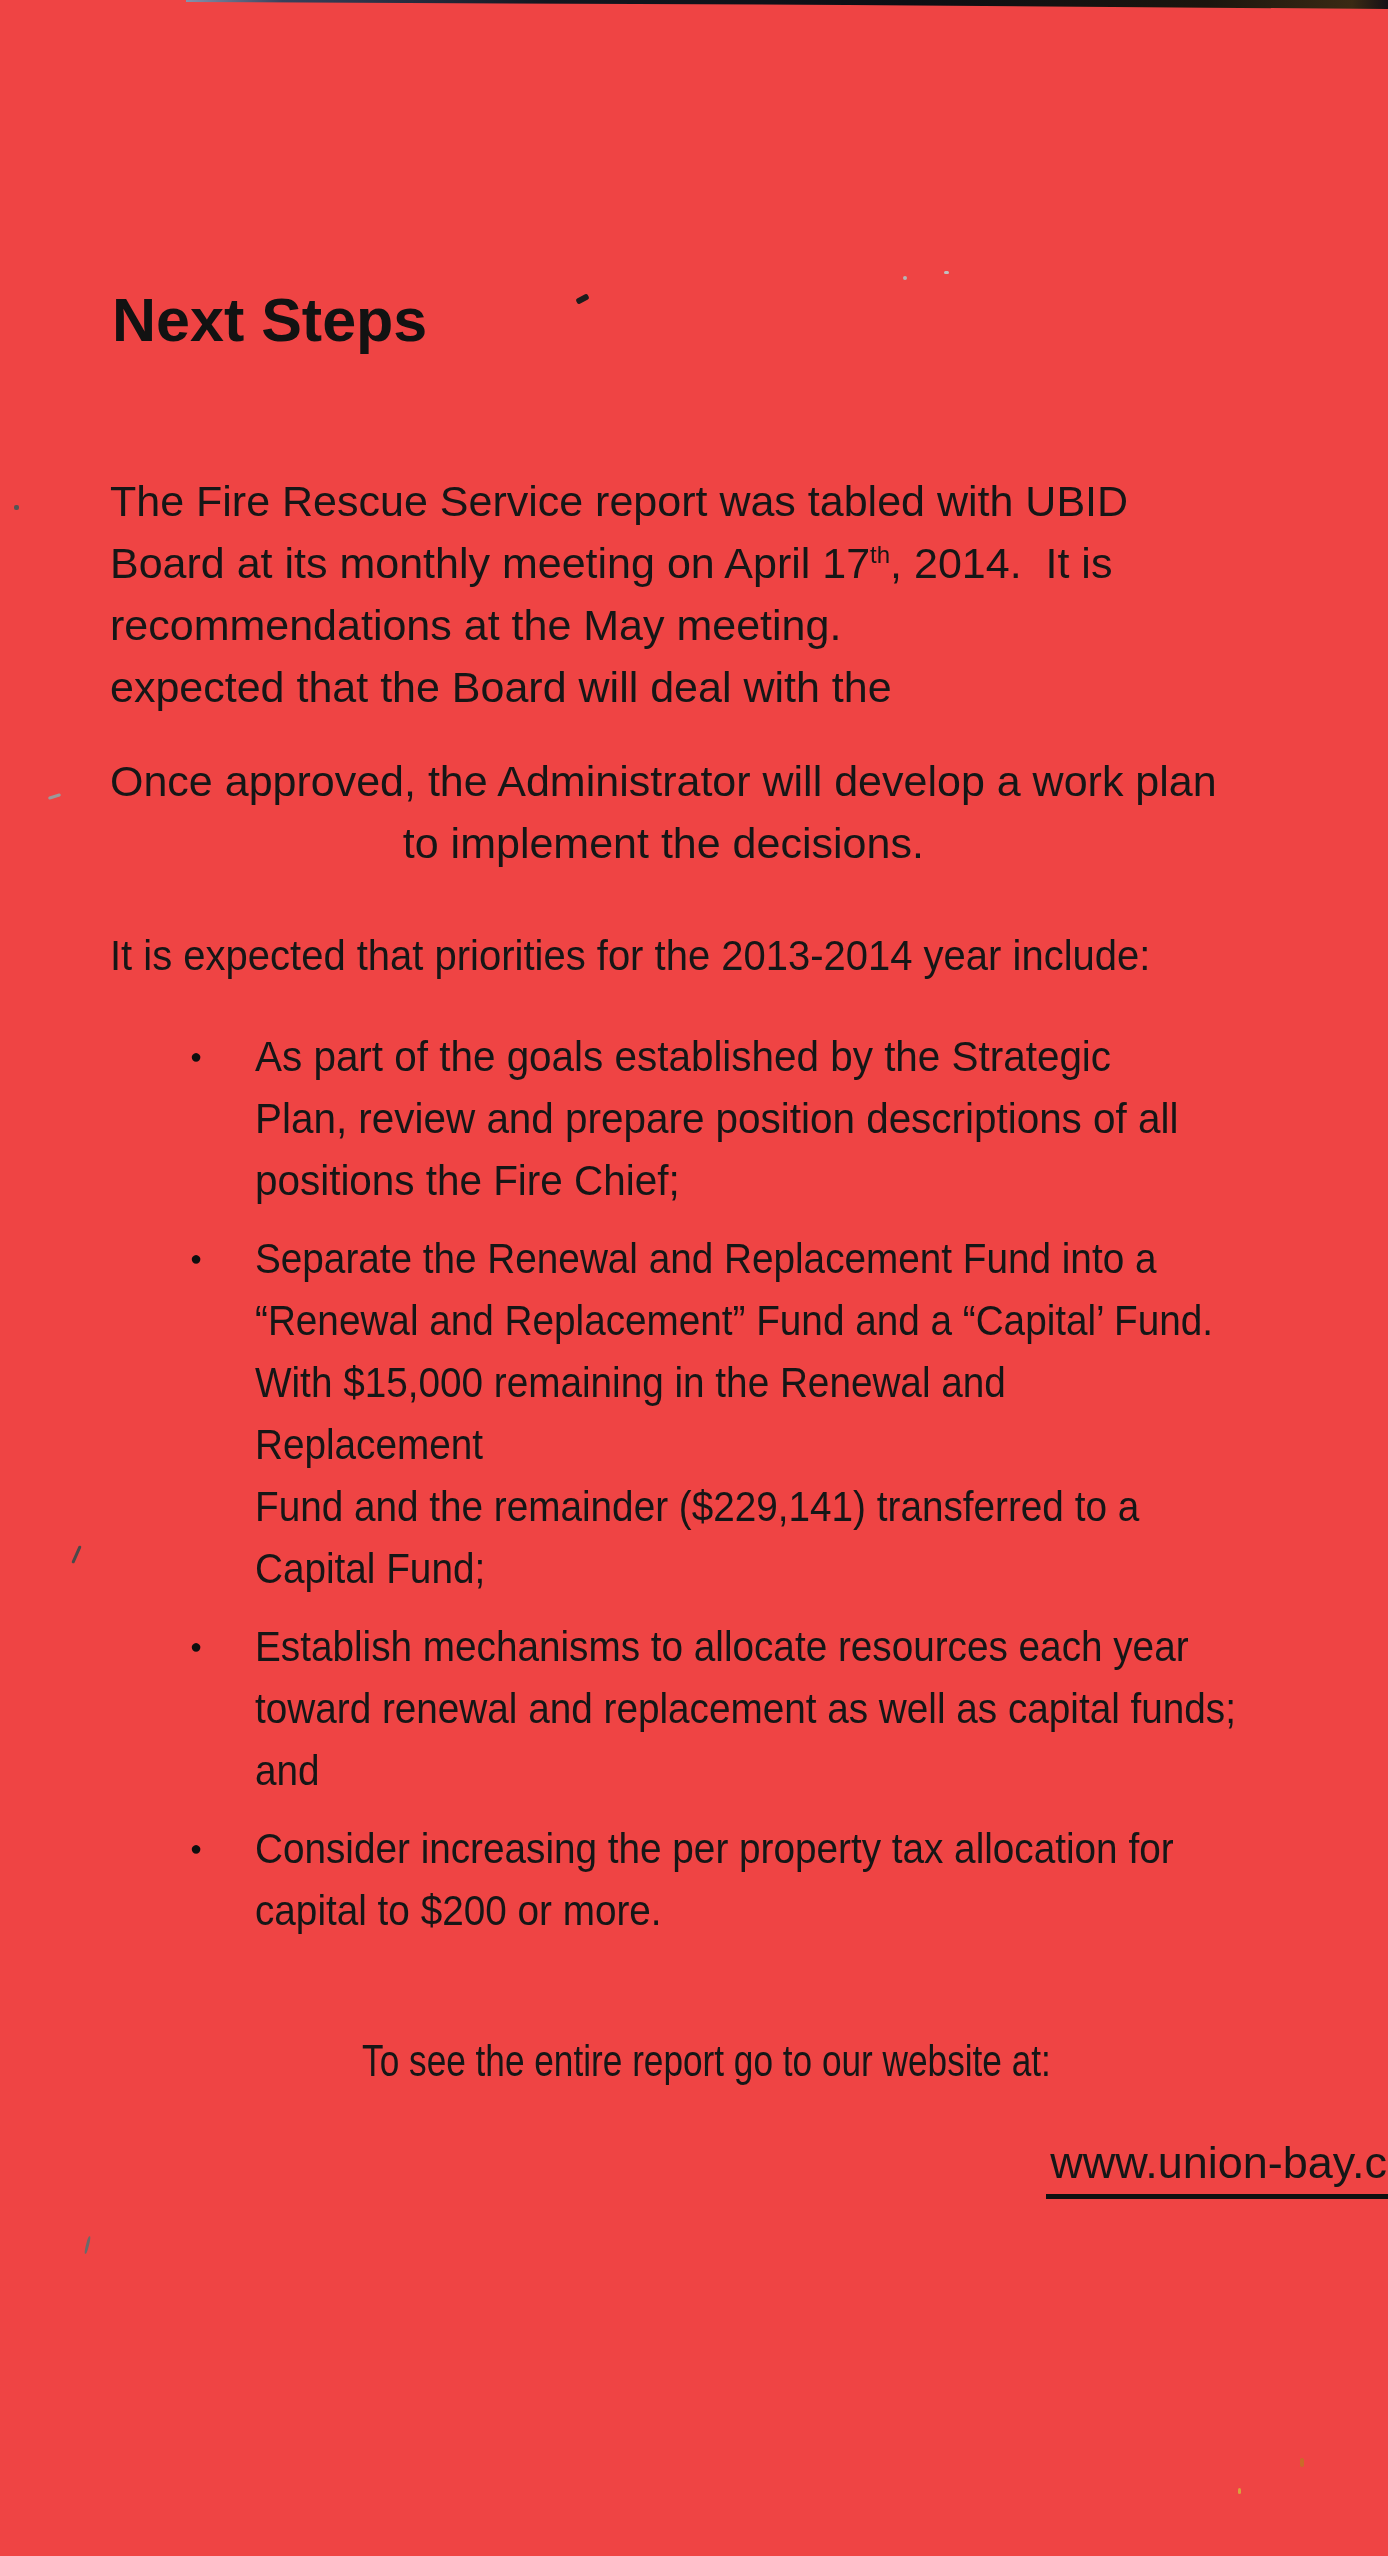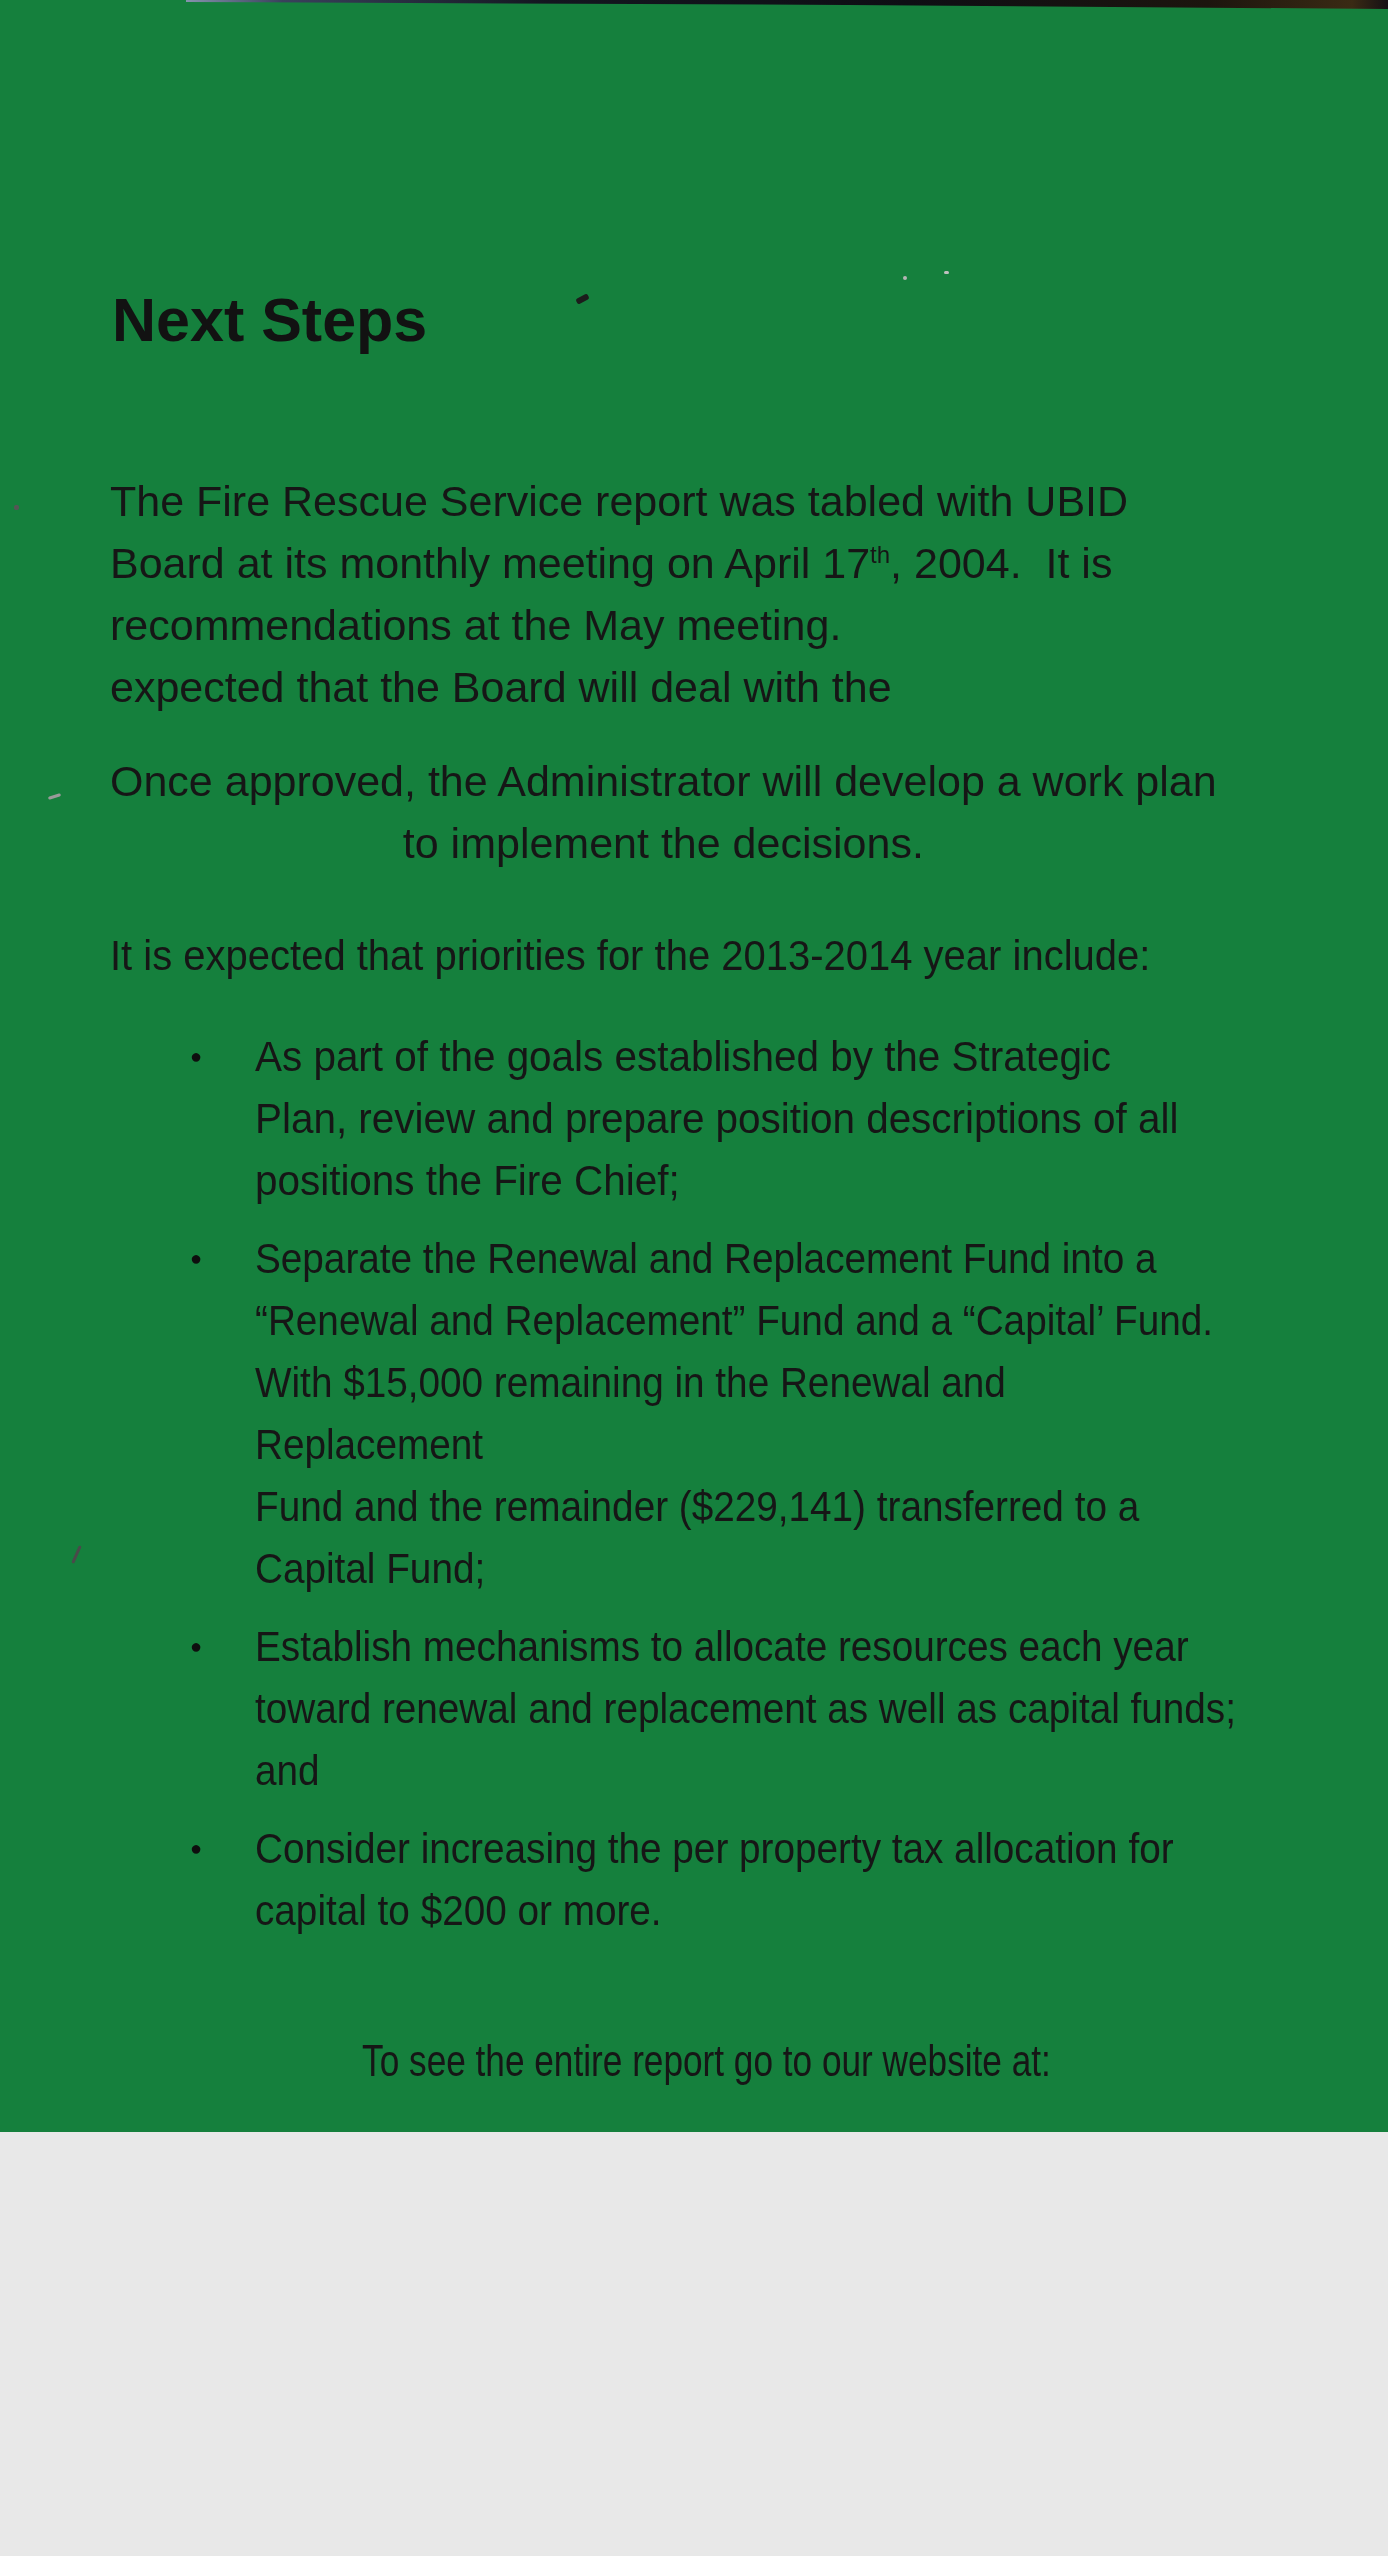--- a/index.html
+++ b/index.html
@@ -1,20 +1,20 @@
 <!DOCTYPE html>
 <html><head>
 <meta charset="utf-8">
 <style>
   html,body{margin:0;padding:0;background:#e8e8e8;}
   .page{
     position:relative;
-    width:1388px;height:2132px;
+    width:1388px;height:2556px;
     margin:0 auto;
-    background:#15803d;
+    background:#ef4444;
     overflow:hidden;
     color:#161616;
     font-family:"Liberation Sans", sans-serif;
   }
   
   .scan-edge{
     position:absolute;top:0;left:186px;right:0;height:9px;
     background:linear-gradient(to right,#8593ad 0%,#39415c 8%,#13161f 30%,#0e0e14 60%,#1c150e 85%,#3a2a14 97%,#151015 100%);
     clip-path:polygon(0 0,100% 0,100% 100%,55% 55%,0 22%);
   }
@@ -65,21 +65,21 @@
 <body>
 
 <div class="page">
 
   <div class="scan-edge"></div>
 
   <h1 class="title">Next Steps</h1>
 
   <div class="block p1">
     <div class="line">The Fire Rescue Service report was tabled with UBID</div>
-    <div class="line"><span>Board at its monthly meeting on April 17</span><sup>th</sup><span>, 2004.  It is</span></div>
+    <div class="line"><span>Board at its monthly meeting on April 17</span><sup>th</sup><span>, 2014.  It is</span></div>
     <div class="line">recommendations at the May meeting.</div>
     <div class="line">expected that the Board will deal with the</div>
   </div>
 
   <div class="block p2">
     <div class="line">Once approved, the Administrator will develop a work plan</div>
     <div class="line">to implement the decisions.</div>
   </div>
 
   <div class="block p3">

